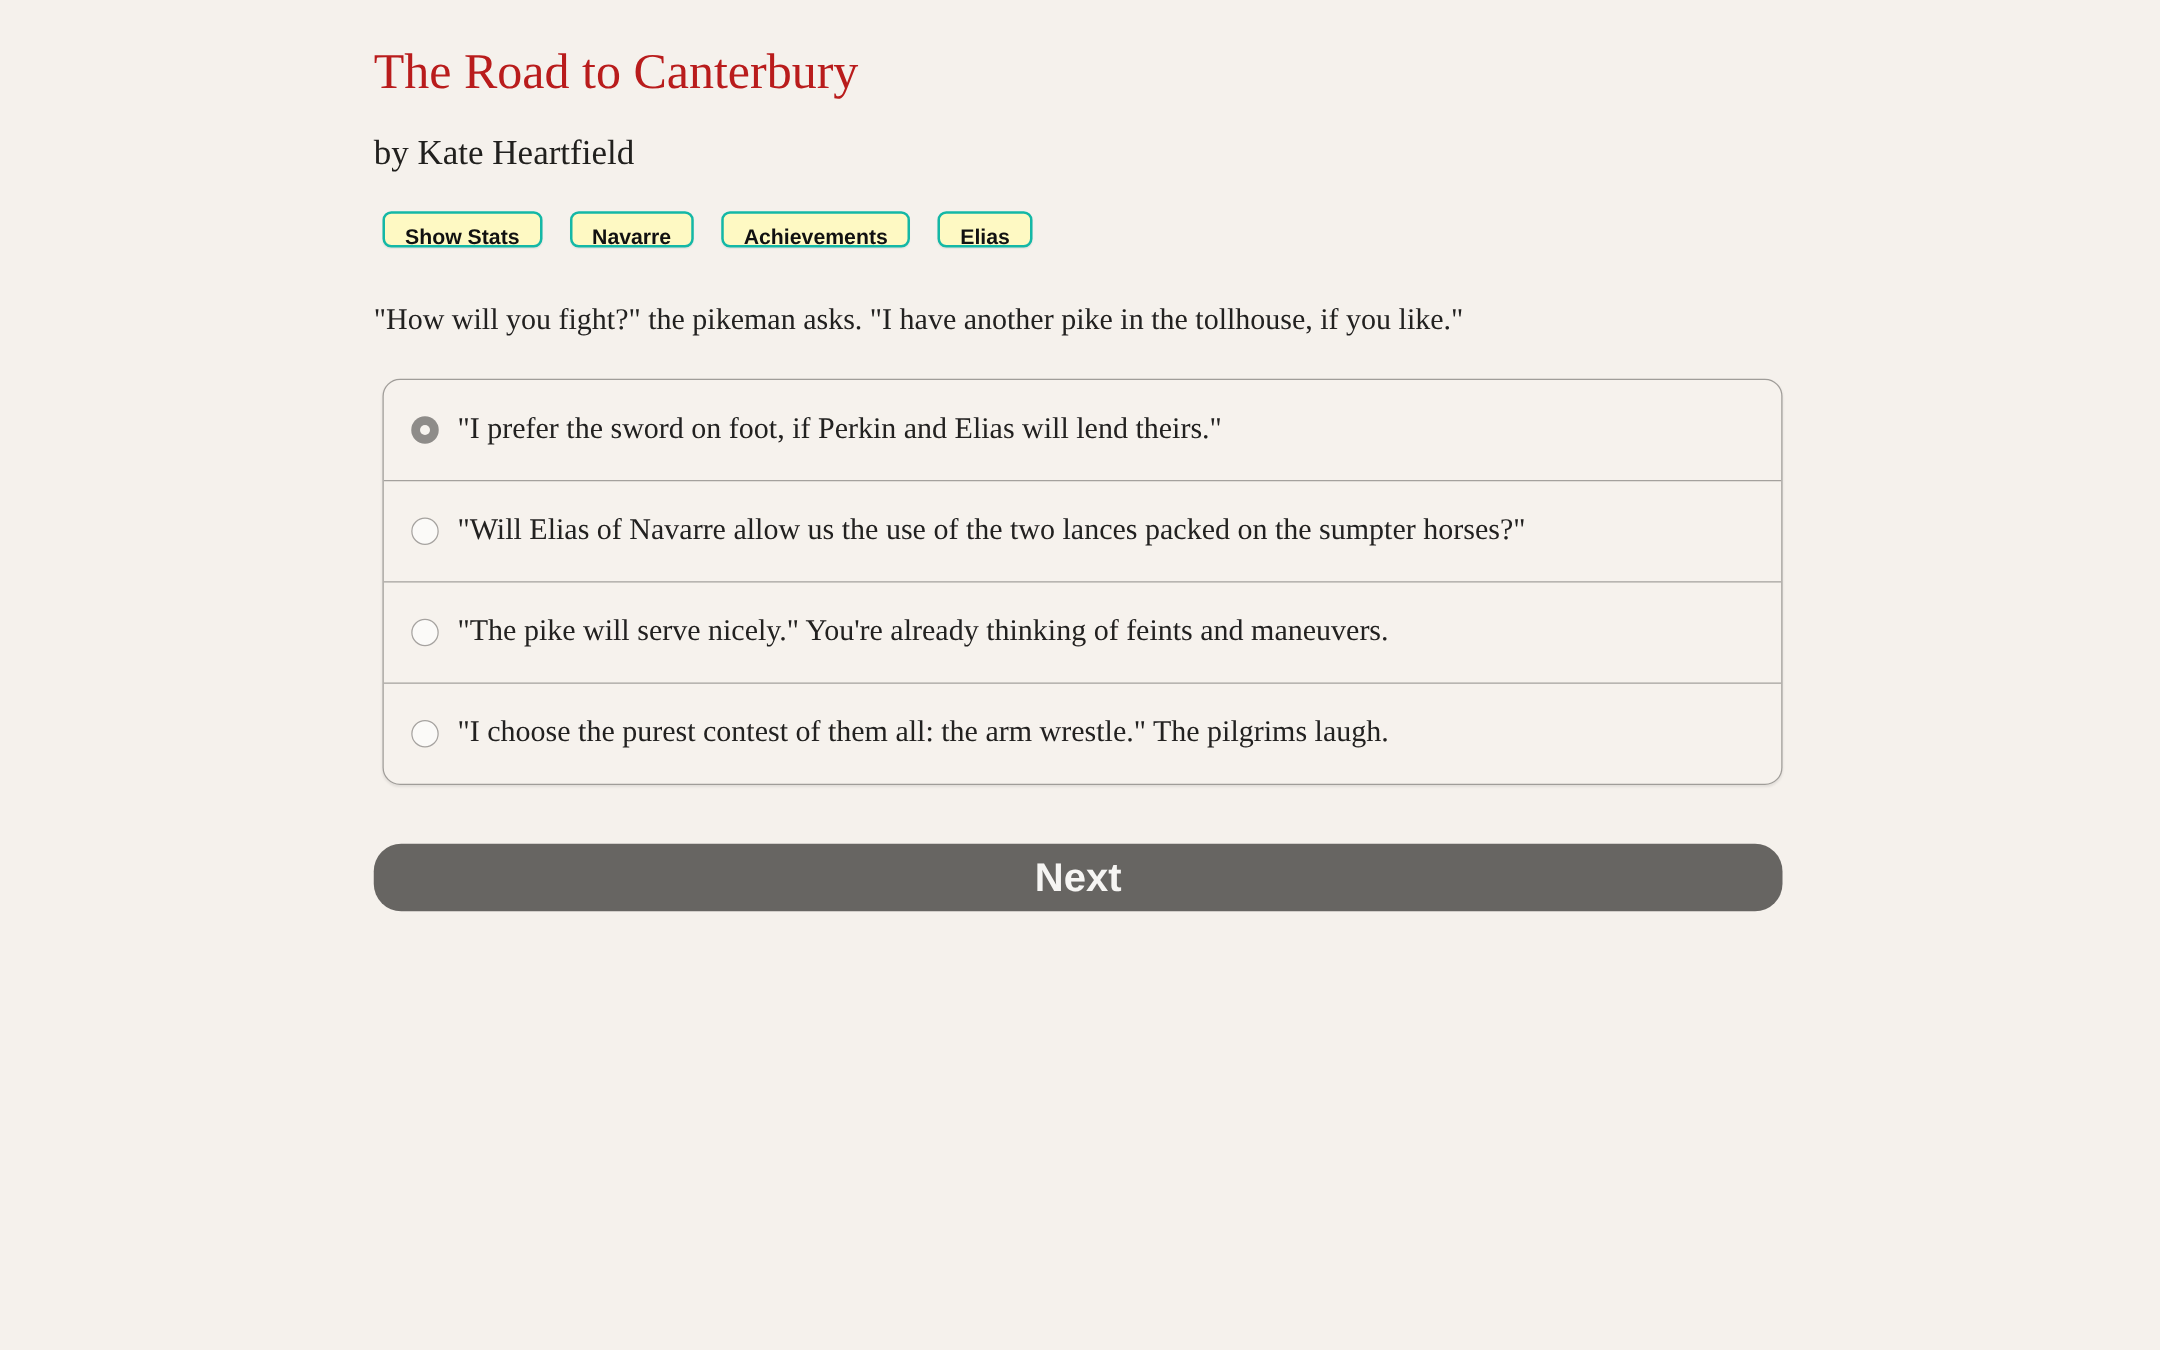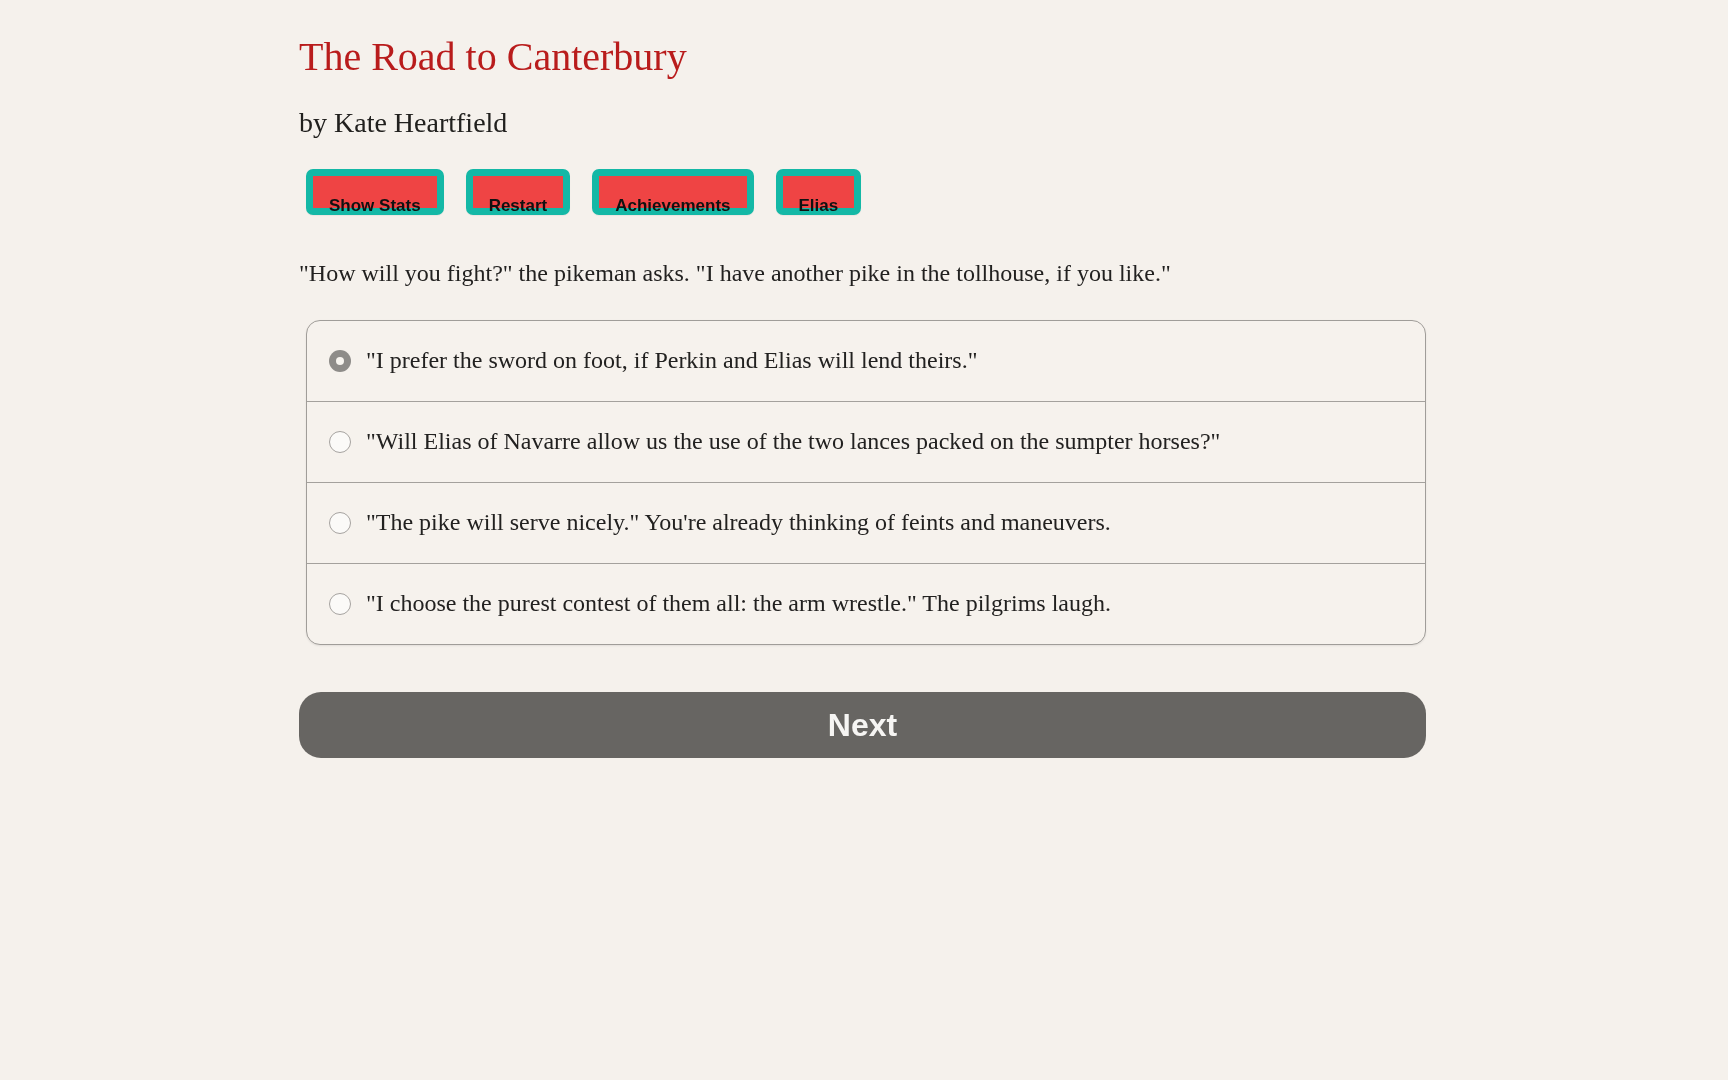--- a/index.html
+++ b/index.html
@@ -34,25 +34,25 @@
   .toolbar {
     margin: 30px 0 0 7px;
     display: flex;
     gap: 22px;
   }
   .toolbar button {
     font-family: "Liberation Sans", sans-serif;
     font-size: 17px;
     font-weight: 600;
     color: #111;
-    background: #ef4444;
-    border: 7px solid #14b8a6;
+    background: #fef9c3;
+    border: 2px solid #14b8a6;
     border-radius: 7px;
     height: 29px;
-    padding: 16px 16px;
+    padding: 5px 16px;
     line-height: 27px;
     box-shadow: 0 1px 1px rgba(0,0,0,0.05);
     cursor: pointer;
   }
   .story p {
     max-width: 988px;
     font-size: 24px;
     line-height: 38px;
     margin: 0;
   }
@@ -102,21 +102,21 @@
     left: 7px;
     top: 7px;
     width: 8px;
     height: 8px;
     border-radius: 50%;
     background: #f7f4ef;
   }
   .next-button {
     display: block;
     width: 1127px;
-    height: 66px;
+    height: 54px;
     margin-top: 47px;
     background: #676562;
     border: none;
     border-radius: 22px;
     color: #f6f5f3;
     font-family: "Liberation Sans", sans-serif;
     font-size: 32px;
     font-weight: 700;
     text-align: center;
     cursor: pointer;
@@ -126,21 +126,21 @@
 <body>
 
 <div class="content">
 
   <h1 class="game-title">The Road to Canterbury</h1>
 
   <div class="byline">by Kate Heartfield</div>
 
   <div class="toolbar">
     <button class="tb">Show Stats</button>
-    <button class="tb">Restart</button>
+    <button class="tb">Navarre</button>
     <button class="tb">Achievements</button>
     <button class="tb">Elias</button>
   </div>
 
   <div class="story">
     <p class="p1">"How will you fight?" the pikeman asks. "I have another pike in the tollhouse, if you like."</p>
   </div>
 
   <div class="choice-panel">
     <div class="choice-row">

